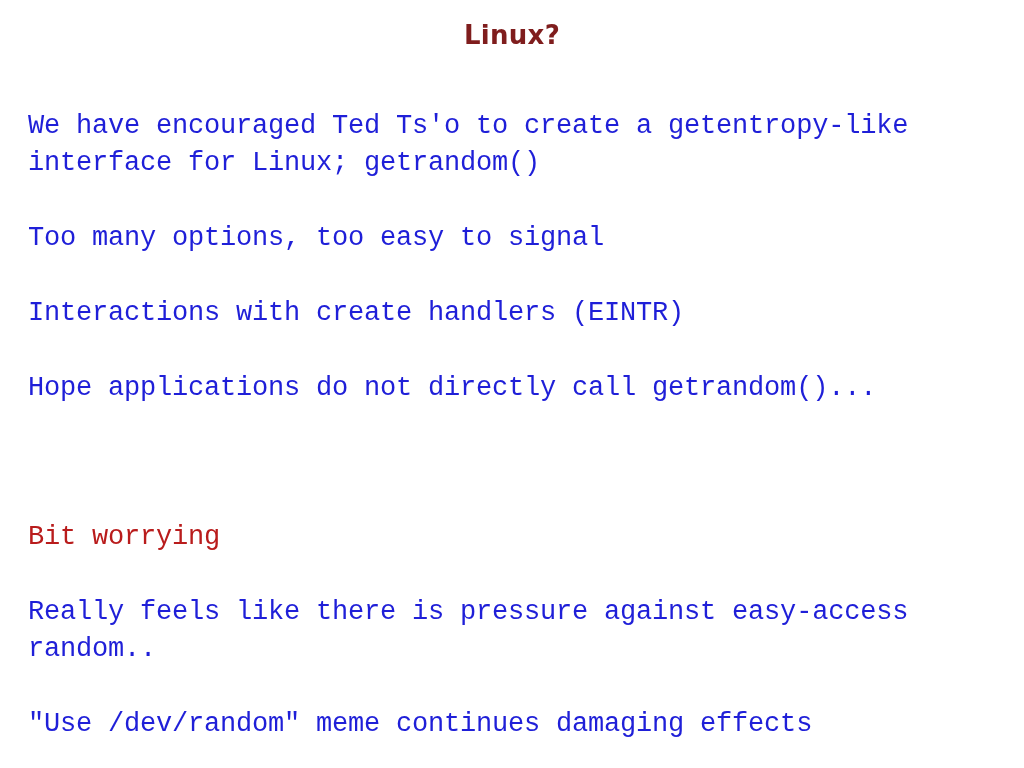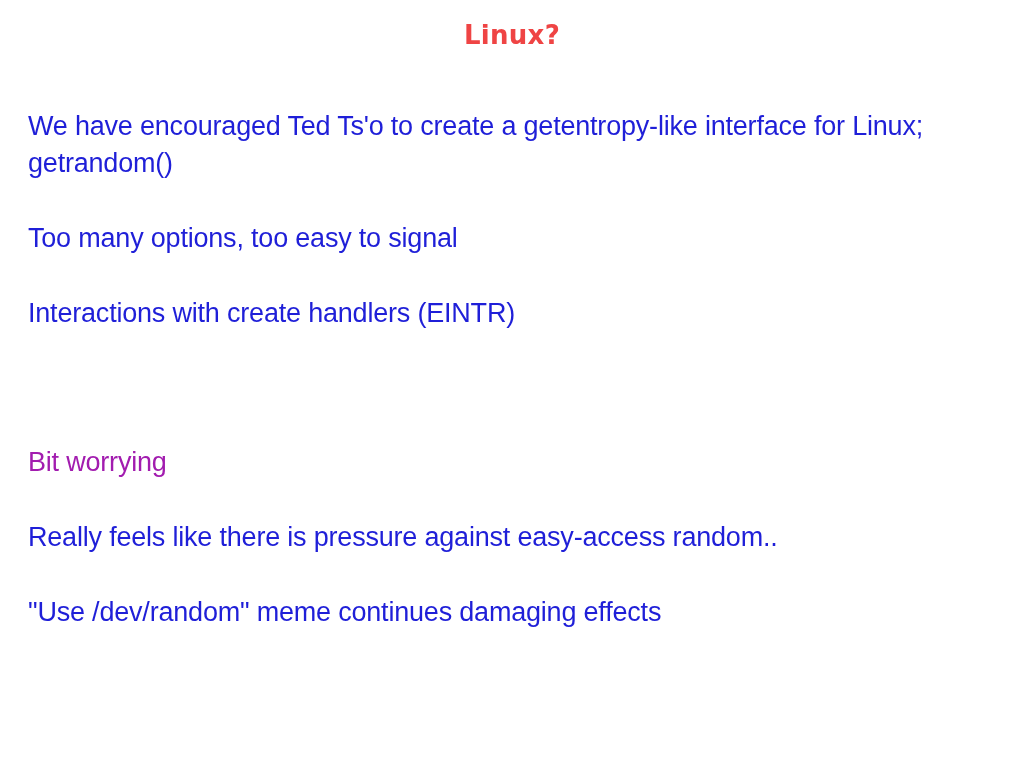--- a/index.html
+++ b/index.html
@@ -40,21 +40,21 @@
 
   
   .body-block {
     position: absolute;
     left: 28px;
     top: 108px;
     width: 968px;
   }
 
   .bullet-line {
-    font-family: Liberation Sans, sans-serif;
+    font-family: Liberation Mono, monospace;
     font-size: 27px;
     line-height: 37px;
     color: #1f1fd8;
     white-space: pre-wrap;
     margin: 0;
     padding: 0;
     letter-spacing: -0.2px;
   }
 
   
@@ -65,31 +65,32 @@
   
   .bullet-line.extra-gap {
     margin-top: 112px;
   }
 </style>
 </head>
 <body>
 
 <div id="slide" style="background: rgb(255, 255, 255);">
 
-  <div class="slide-title" style="color: #ef4444;">Linux?</div>
+  <div class="slide-title" style="color: #7f1d1d;">Linux?</div>
 
   <div class="body-block">
 
     <p class="bullet-line" style="color: rgb(31, 31, 216);">We have encouraged Ted Ts'o to create a getentropy-like interface for Linux; getrandom()</p>
 
     <p class="bullet-line" style="color: rgb(31, 31, 216);">Too many options, too easy to signal</p>
 
     <p class="bullet-line" style="color: rgb(31, 31, 216);">Interactions with create handlers (EINTR)</p>
 
+    <p class="bullet-line" style="color: rgb(31, 31, 216);">Hope applications do not directly call getrandom()...</p>
 
-    <p class="bullet-line extra-gap" style="color: #a21caf;">Bit worrying</p>
+    <p class="bullet-line extra-gap" style="color: #b91c1c;">Bit worrying</p>
 
     <p class="bullet-line" style="color: rgb(31, 31, 216);">Really feels like there is pressure against easy-access random..</p>
 
     <p class="bullet-line" style="color: rgb(31, 31, 216);">"Use /dev/random" meme continues damaging effects</p>
 
   </div>
 </div>
 
 </body></html>

